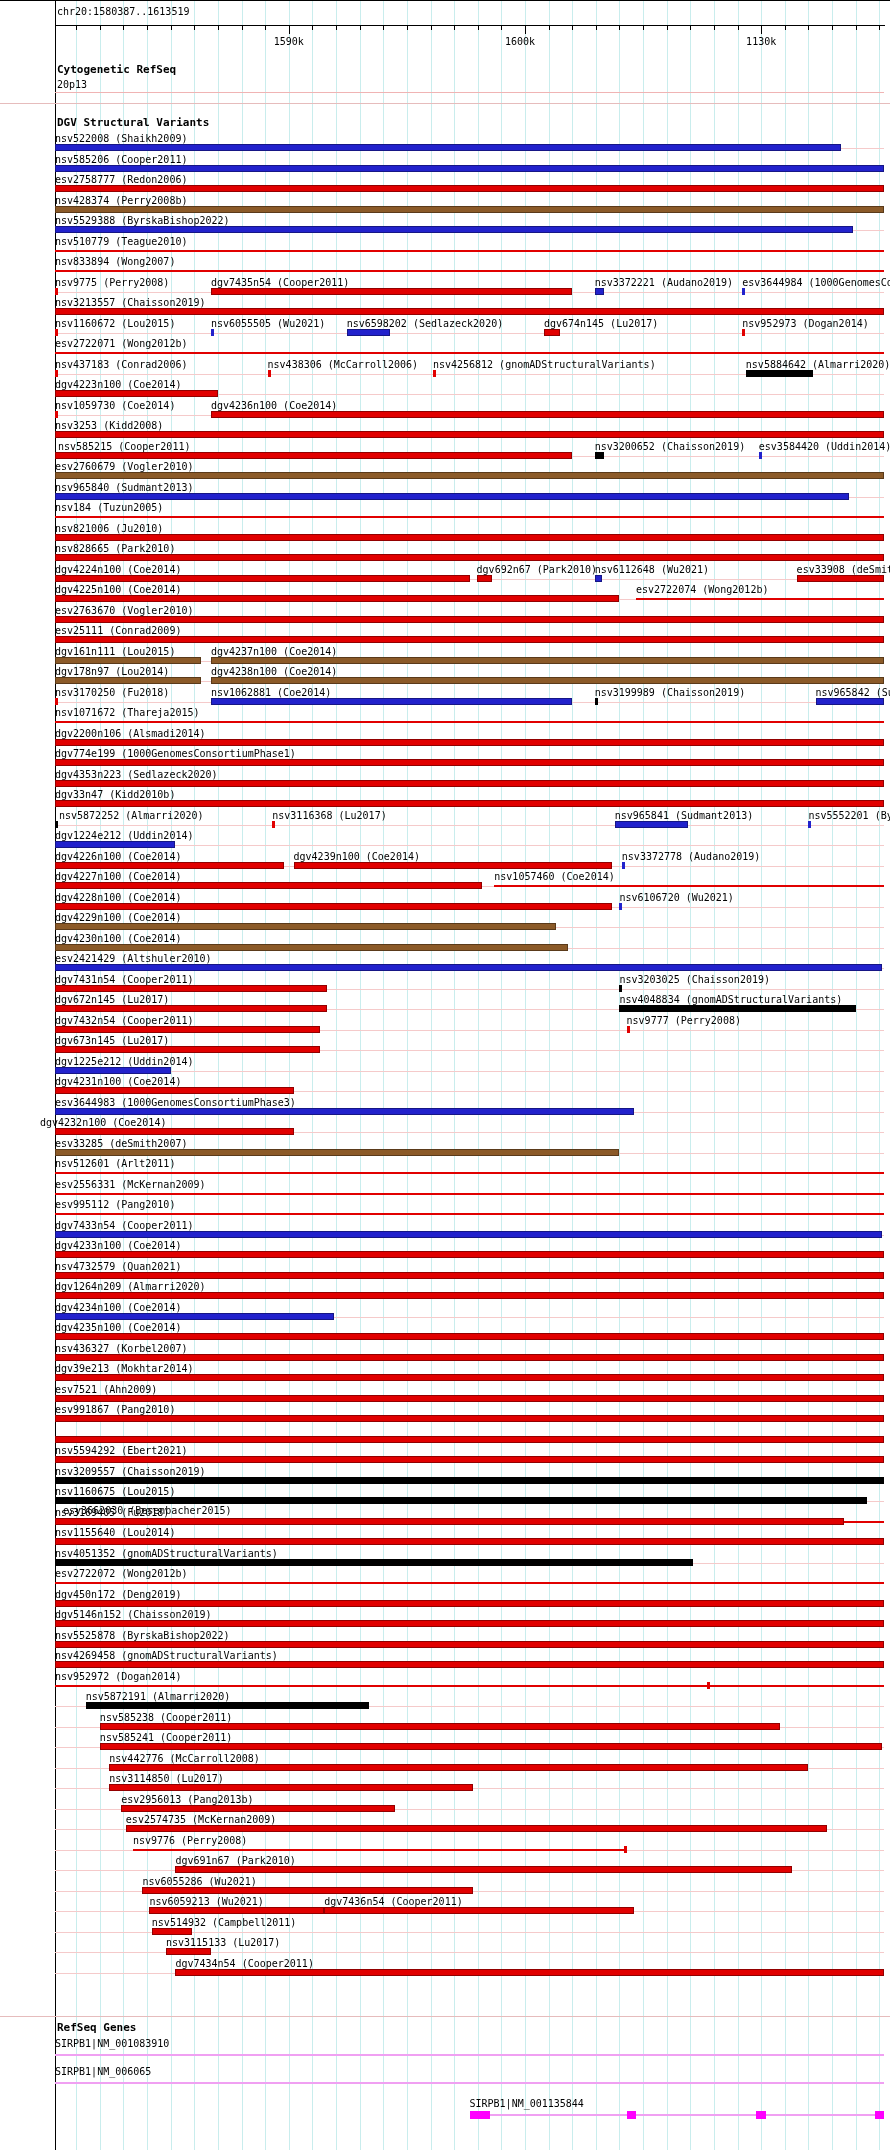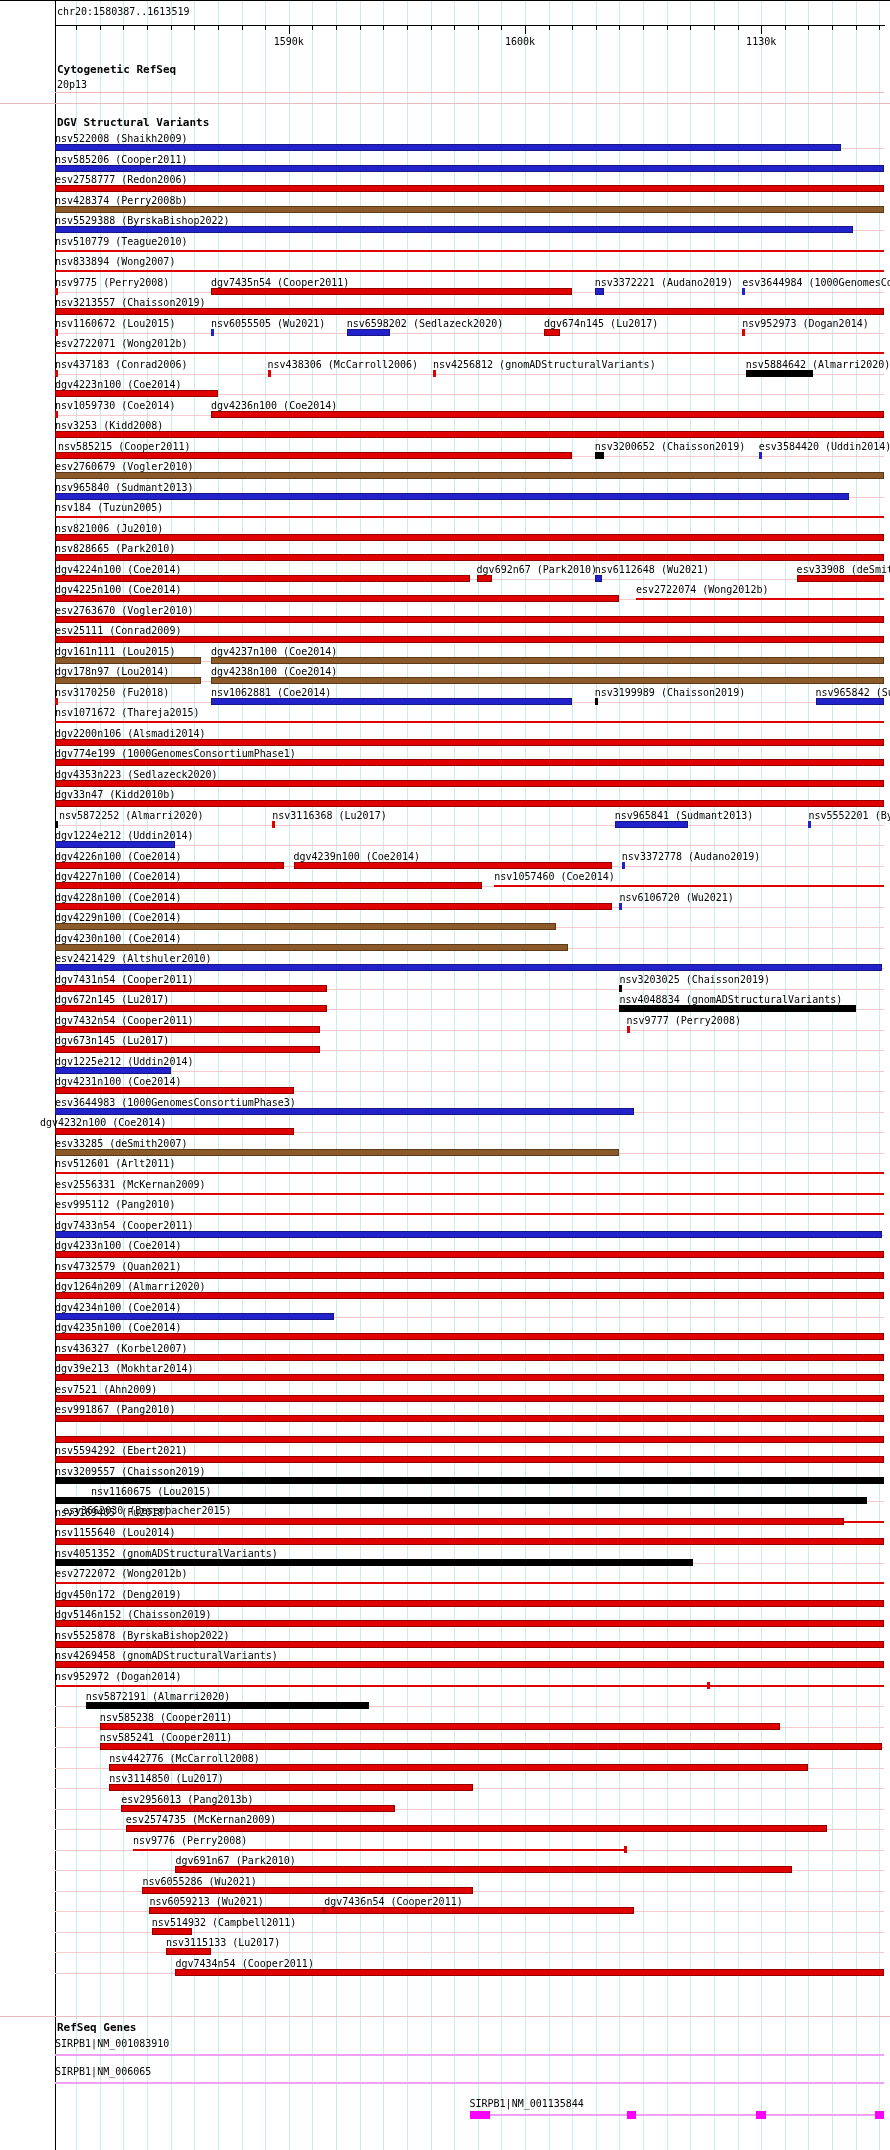--- a/index.html
+++ b/index.html
@@ -366,21 +366,21 @@
       <div class="abs fbox" style="left: 55px; top: 1435.5px; width: 829px; height: 7px; background: rgb(225, 0, 0);"></div>
       <div class="flabel" style="left: 55px; top: 1505px; padding-left: 8px;">esv3662030 (Besenbacher2015)</div>
       <div class="abs" style="left: 55px; top: 1460px; width: 829px; height: 1px; background: rgb(245, 202, 202);"></div>
       <div class="abs fbox" style="left: 55px; top: 1456px; width: 829px; height: 7px; background: rgb(225, 0, 0);"></div>
       <div class="flabel" style="left: 55px; top: 1445px;">nsv5594292 (Ebert2021)</div>
       <div class="abs" style="left: 55px; top: 1480.5px; width: 829px; height: 1px; background: rgb(245, 202, 202);"></div>
       <div class="abs fbox" style="left: 55px; top: 1476.5px; width: 829px; height: 7px; background: rgb(0, 0, 0);"></div>
       <div class="flabel" style="left: 55px; top: 1465.5px;">nsv3209557 (Chaisson2019)</div>
       <div class="abs" style="left: 55px; top: 1501px; width: 829px; height: 1px; background: rgb(245, 202, 202);"></div>
       <div class="abs fbox" style="left: 55px; top: 1497px; width: 812.467px; height: 7px; background: rgb(0, 0, 0);"></div>
-      <div class="flabel" style="left: 55px; top: 1486px; margin-left: 36px;">nsv1160675 (Lou2015)</div>
+      <div class="flabel" style="left: 55px; top: 1486px;">nsv1160675 (Lou2015)</div>
       <div class="abs" style="left: 55px; top: 1521.5px; width: 829px; height: 1px; background: rgb(245, 202, 202);"></div>
       <div class="abs fbox" style="left: 55px; top: 1517.5px; width: 788.849px; height: 7px; background: rgb(225, 0, 0);"></div>
       <div class="flabel" style="left: 55px; top: 1506.5px;">nsv3169405 (Fu2018)</div>
       <div class="abs" style="left: 843.849px; top: 1520.5px; width: 40.151px; height: 2px; background: rgb(225, 0, 0);"></div>
       <div class="abs" style="left: 55px; top: 1542px; width: 829px; height: 1px; background: rgb(245, 202, 202);"></div>
       <div class="abs fbox" style="left: 55px; top: 1538px; width: 829px; height: 7px; background: rgb(225, 0, 0);"></div>
       <div class="flabel" style="left: 55px; top: 1527px;">nsv1155640 (Lou2014)</div>
       <div class="abs" style="left: 55px; top: 1562.5px; width: 829px; height: 1px; background: rgb(245, 202, 202);"></div>
       <div class="abs fbox" style="left: 55px; top: 1558.5px; width: 637.692px; height: 7px; background: rgb(0, 0, 0);"></div>
       <div class="flabel" style="left: 55px; top: 1547.5px;">nsv4051352 (gnomADStructuralVariants)</div>

